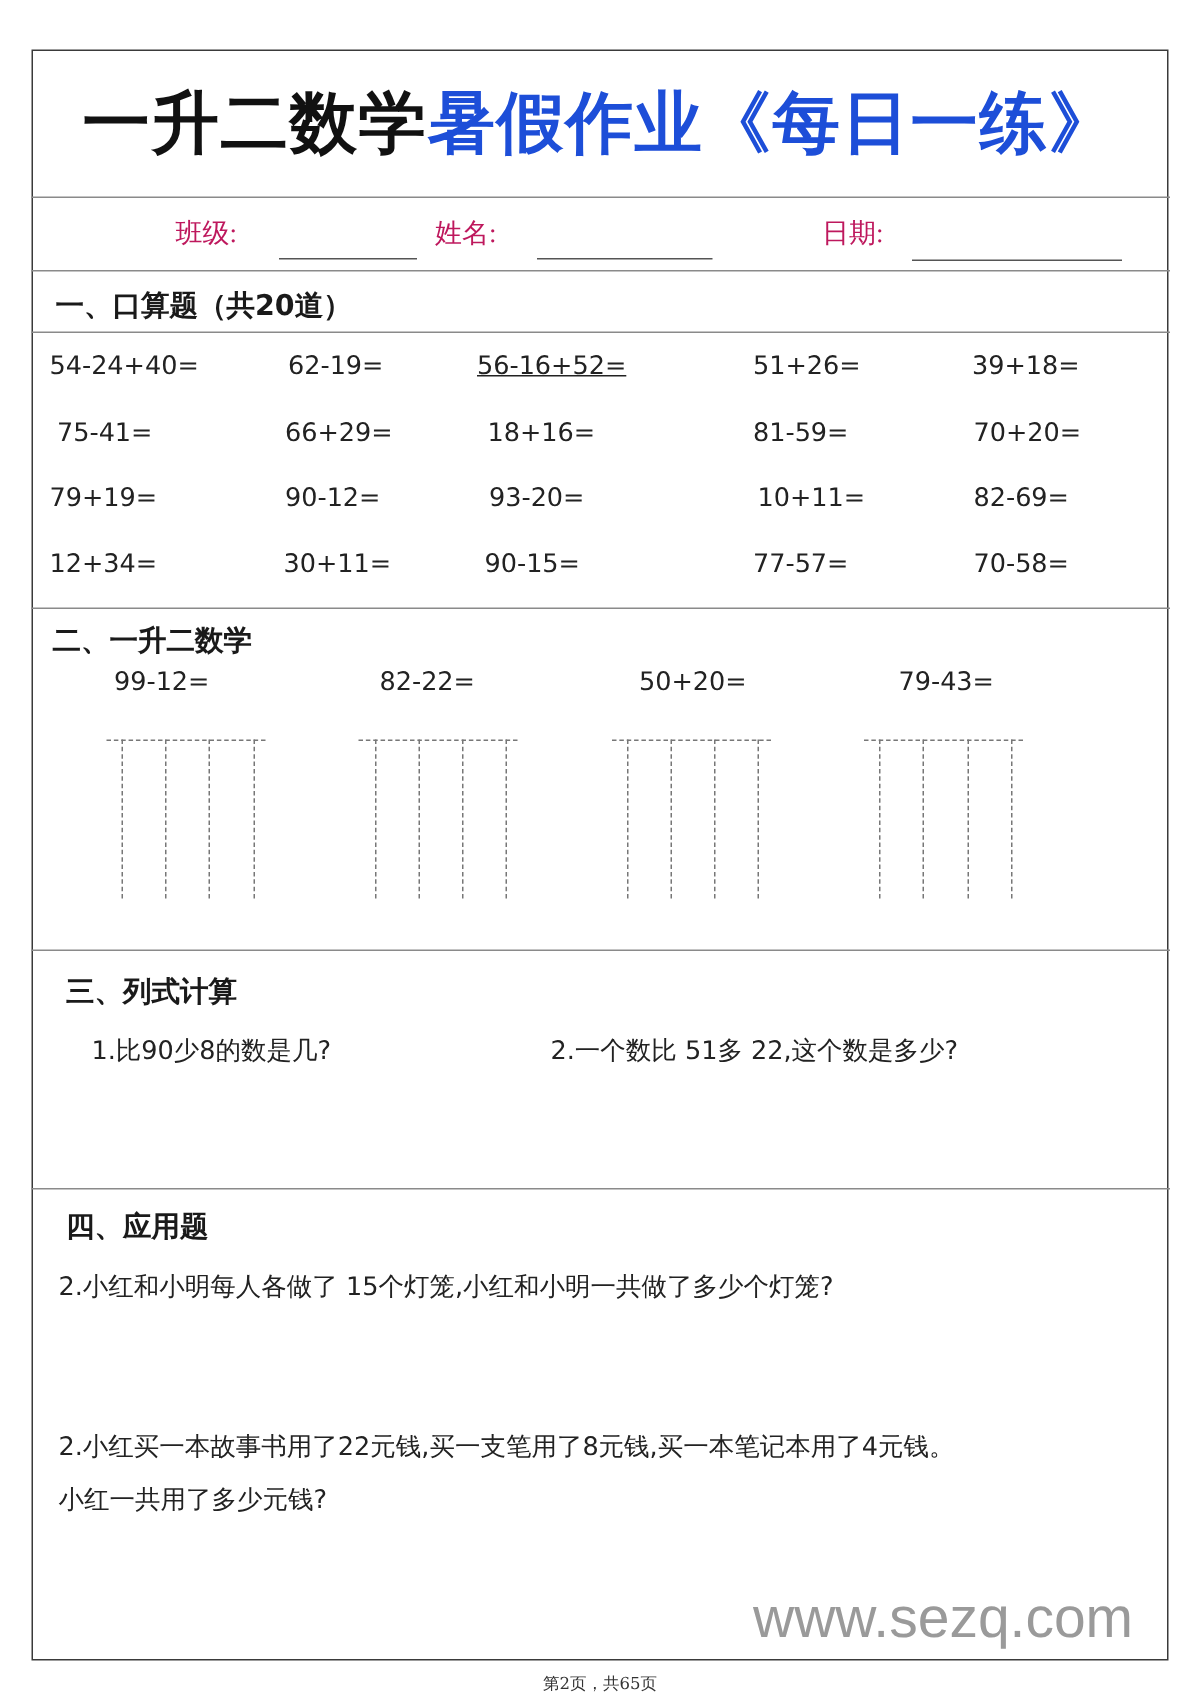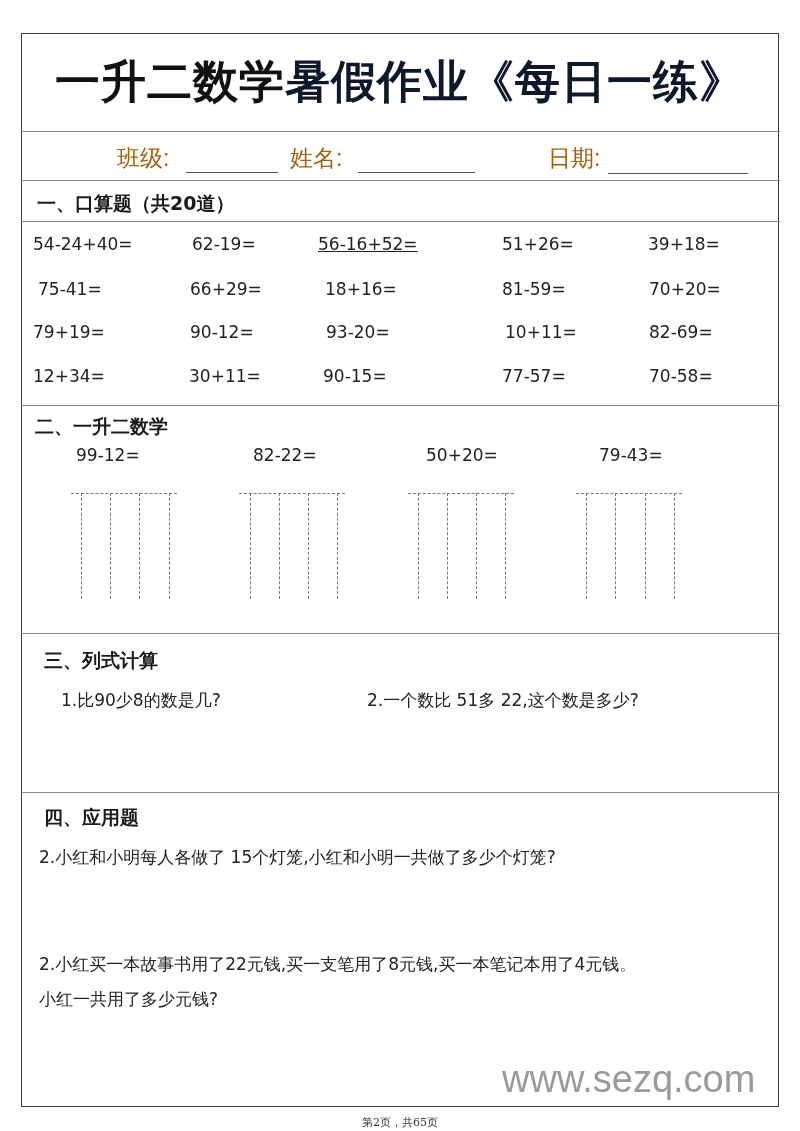--- a/index.html
+++ b/index.html
@@ -6,23 +6,23 @@
   body { width: 800px; height: 1131px; position: relative; overflow: hidden;
          font-family: "DejaVu Sans", "Liberation Sans", sans-serif; color: #1a1a1a; }
   .sheet { position: absolute; left: 21px; top: 33px; width: 758px; height: 1074px;
            border: 1.5px solid #3a3a3a; box-sizing: border-box; }
   .hline { position: absolute; left: 21px; width: 759px; height: 0; border-top: 1.5px solid #8a8a8a; }
   .abs { position: absolute; white-space: nowrap; }
 
   .title { left: 0; width: 800px; top: 52px; text-align: center; font-size: 45px; font-weight: bold;
            letter-spacing: 1px; font-family: "DejaVu Sans", sans-serif; }
   .title .black { color: #111111; }
-  .title .red { color: #0f172a; }
+  .title .red { color: #1d4ed8; }
 
-  .info-label { font-family: Liberation Sans, sans-serif; font-size: 23px; color: #a16207; }
+  .info-label { font-family: Liberation Serif, serif; font-size: 18px; color: #be185d; }
   .uline { position: absolute; height: 0; border-top: 1px solid #555; }
 
   .sec-title { font-size: 19px; font-weight: bold; color: #1a1a1a; }
   .expr { font-size: 17px; color: #222; }
   .q { font-size: 17px; color: #222; }
 
   .grid { position: absolute; top: 493px; width: 106px; height: 106px; }
   .grid .top { position: absolute; left: 0; top: 0; width: 100%; border-top: 1px dashed #777; }
   .grid .v { position: absolute; top: 0; height: 106px; border-left: 1px dashed #777; }
 

